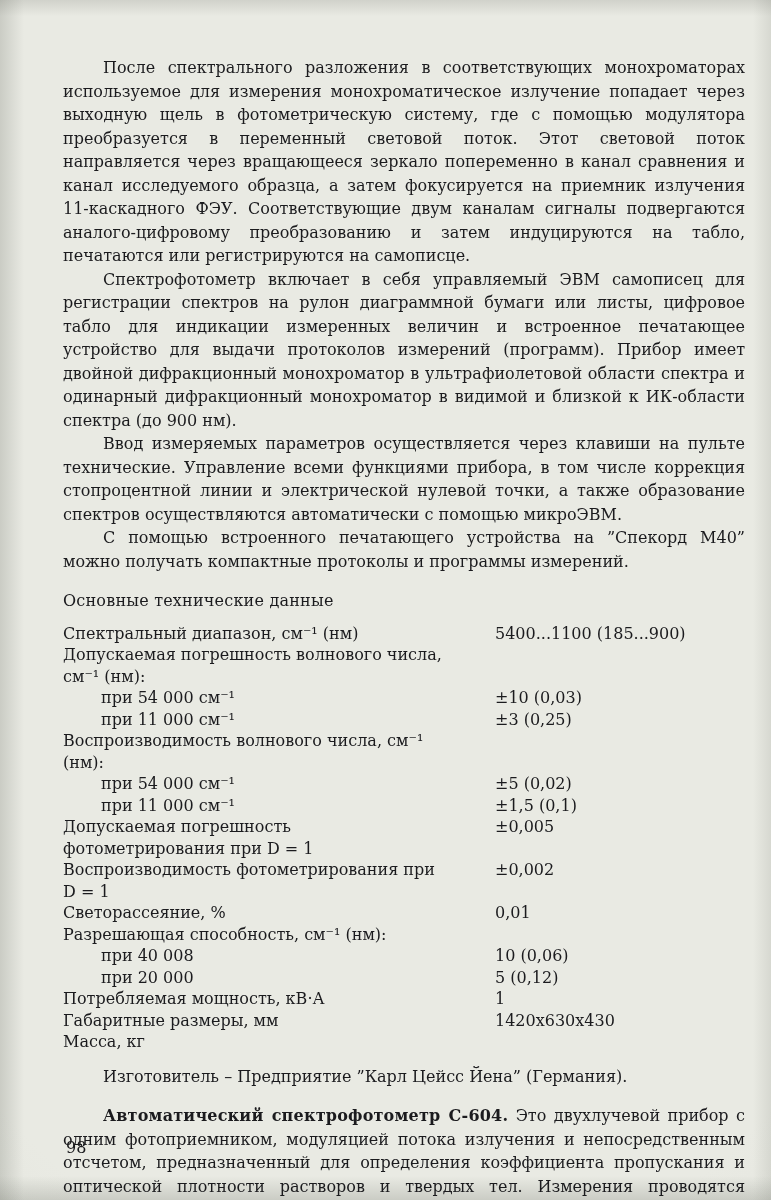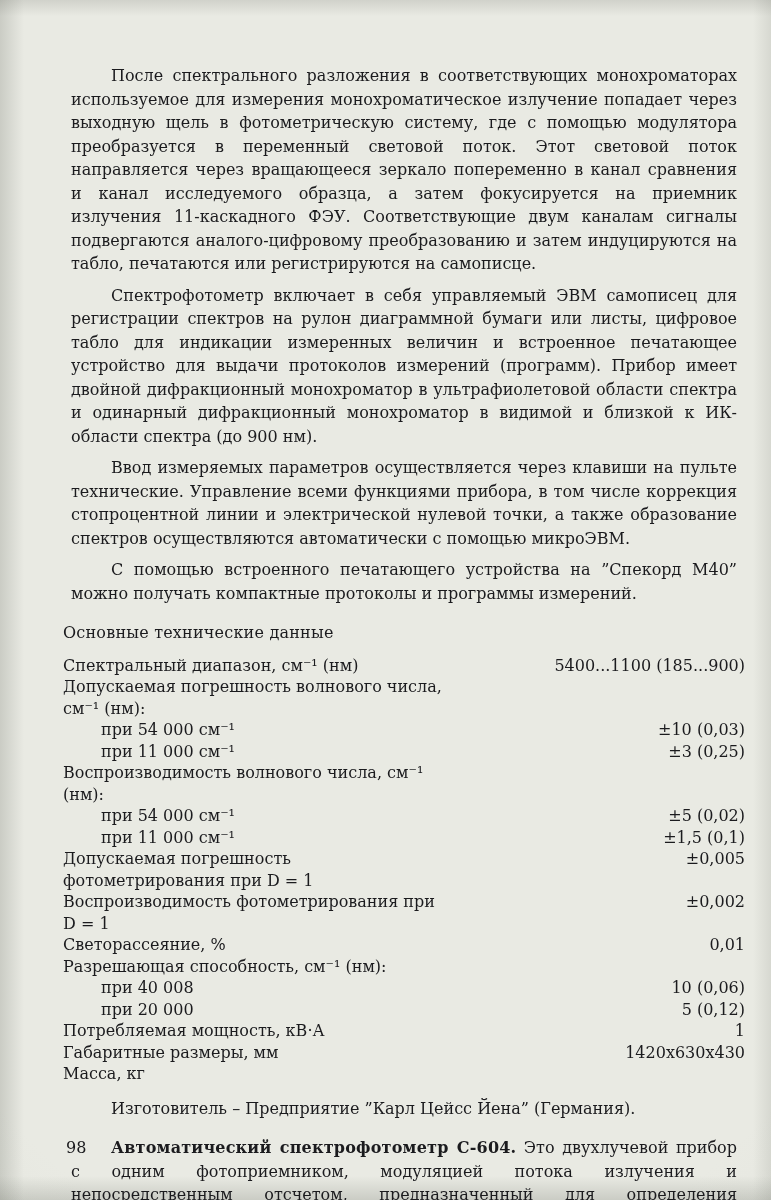--- a/index.html
+++ b/index.html
@@ -24,21 +24,21 @@
       linear-gradient(270deg, rgba(80,85,75,.12), rgba(0,0,0,0) 18px),
       linear-gradient(180deg, rgba(80,85,75,.16), rgba(0,0,0,0) 16px),
       linear-gradient(0deg,   rgba(80,85,75,.20), rgba(0,0,0,0) 24px);
   }
   .text-block {
     position: absolute;
     left: 63px; top: 56px; width: 682px;
     font-size: 16px; line-height: 23.5px;
   }
   p.body {
-    margin: 8px;
+    margin: 0;
     text-align: justify;
     text-indent: 40px;
   }
   .specs-heading {
     font-size: 16px;
     font-weight: normal;
     margin: 16px 0 10px 0;
     letter-spacing: .2px;
   }
   .specs-table { margin: 0; }
@@ -46,21 +46,21 @@
     display: flex;
     align-items: baseline;
     line-height: 21.5px;
     gap: 44px;
   }
   .spec-row.indent .spec-label { padding-left: 38px; }
   .spec-label { flex: 1 1 auto; }
   .spec-value {
     flex: 0 0 250px;
     width: 250px;
-    text-align: right;
+    text-align: left;
   }
   p.manufacturer { margin-top: 12px; }
   p.c604 { margin-top: 16px; }
   p.c604 b { letter-spacing: .2px; }
   .page-number {
     position: absolute;
     left: 66px; top: 1138px;
     font-size: 16px;
   }
 </style>

